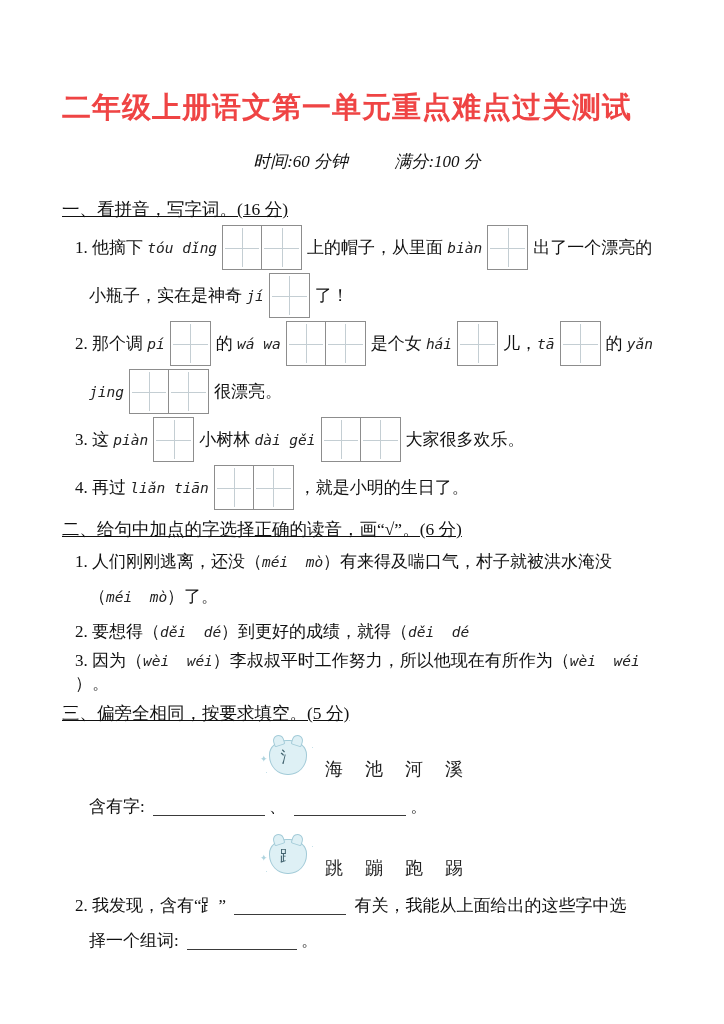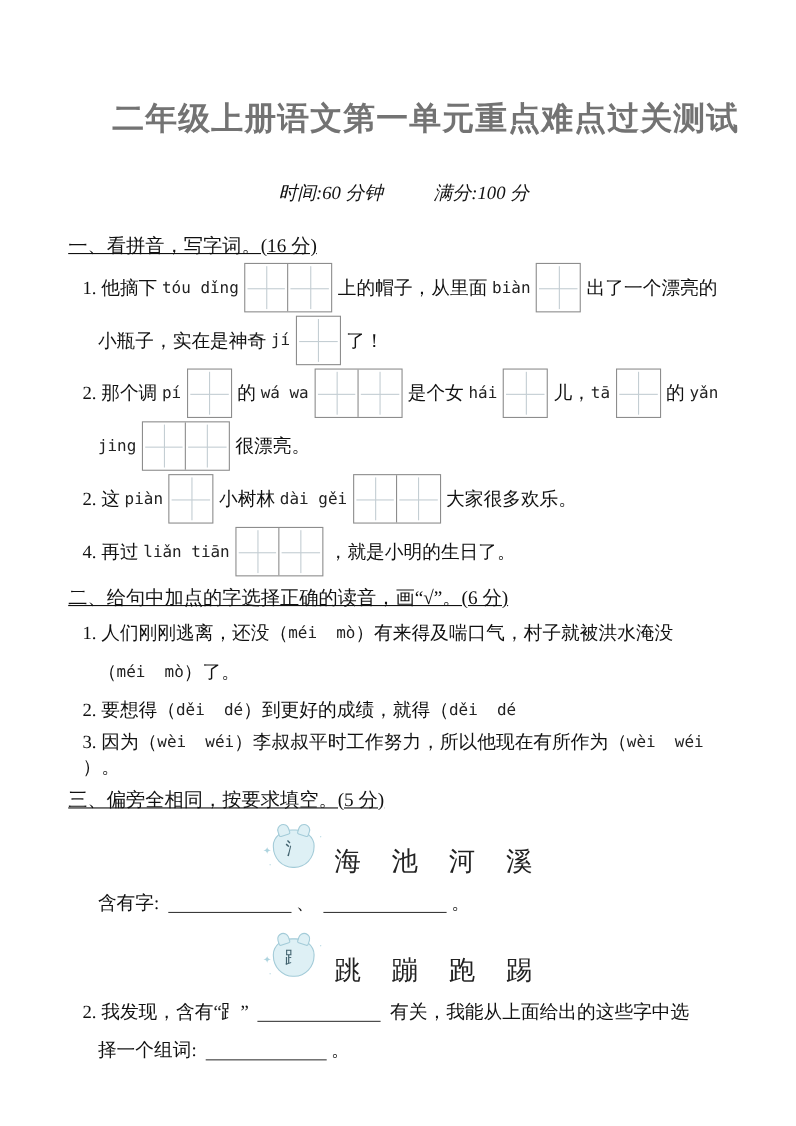--- a/index.html
+++ b/index.html
@@ -7,27 +7,27 @@
   .page {
     position:relative;
     width:724px; height:1024px;
     background:#ffffff;
     padding:88px 52px 20px 62px;
     font-family:"Liberation Serif", serif;
     color:#1c1c1c;
     overflow:hidden;
   }
   .paper-title {
-    text-align:right;
+    text-align:left;
     font-family:"Liberation Sans", sans-serif;
     font-weight:900;
     font-size:29px;
     letter-spacing:1px;
-    color:#737373;
-    margin-bottom:36px;
+    color:#ef4444;
+    margin-bottom:22px;
   }
   .meta-line {
     text-align:center;
     font-size:17px;
     margin-bottom:24px;
     color:#111;
     font-style:italic;
   }
   .meta-line .meta-score { margin-left:42px; }
 
@@ -48,20 +48,21 @@
   }
   .q-cont { padding-left:27px; }
   .grid-line { min-height:47px; }
 
   .zh { white-space:pre-wrap; }
   .py {
     font-family:"DejaVu Sans Mono", monospace;
     font-size:14.5px;
     white-space:pre;
     color:#222;
+    font-style:italic;
   }
 
   
   .tzg {
     display:inline-flex;
     border:1.5px solid #8d8d8d;
     background:#fff;
     margin:1px 5px;
     vertical-align:middle;
   }
@@ -114,21 +115,21 @@
     border-radius:60% 60% 20% 20%;
     z-index:0;
   }
   .blob::before { left:3px; transform:rotate(-18deg); }
   .blob::after { right:3px; transform:rotate(18deg); }
   .sparkle { position:absolute; font-size:9px; color:#aed4df; z-index:2; }
   .sp-l { left:-9px; top:14px; }
   .sp-r { right:-7px; top:2px; }
   .sp-b { left:-4px; bottom:-2px; }
   .radical-chars {
-    font-size:24px;
+    font-size:18px;
     color:#222;
     letter-spacing:2px;
     margin-top:24px;
   }
 
   .sec { margin-bottom:6px; }
   .sec1 .q-line { margin-bottom:1px; }
   .sec2 .q-line { min-height:35px; }
   .sec3 .q-line { min-height:35px; }
 </style>
@@ -195,21 +196,21 @@
       </div>
     <div class="q-line grid-line q-cont">
         <span class="py">jing</span>
         <span class="tzg">
           <span class="cell"></span>
           <span class="cell"></span>
         </span>
         <span class="zh">很漂亮。</span>
       </div>
     <div class="q-line grid-line">
-        <span class="zh">2. 这 </span>
+        <span class="zh">3. 这 </span>
         <span class="py">piàn</span>
         <span class="tzg">
           <span class="cell"></span>
         </span>
         <span class="zh">小树林 </span>
         <span class="py">dài gěi</span>
         <span class="tzg">
           <span class="cell"></span>
           <span class="cell"></span>
         </span>

